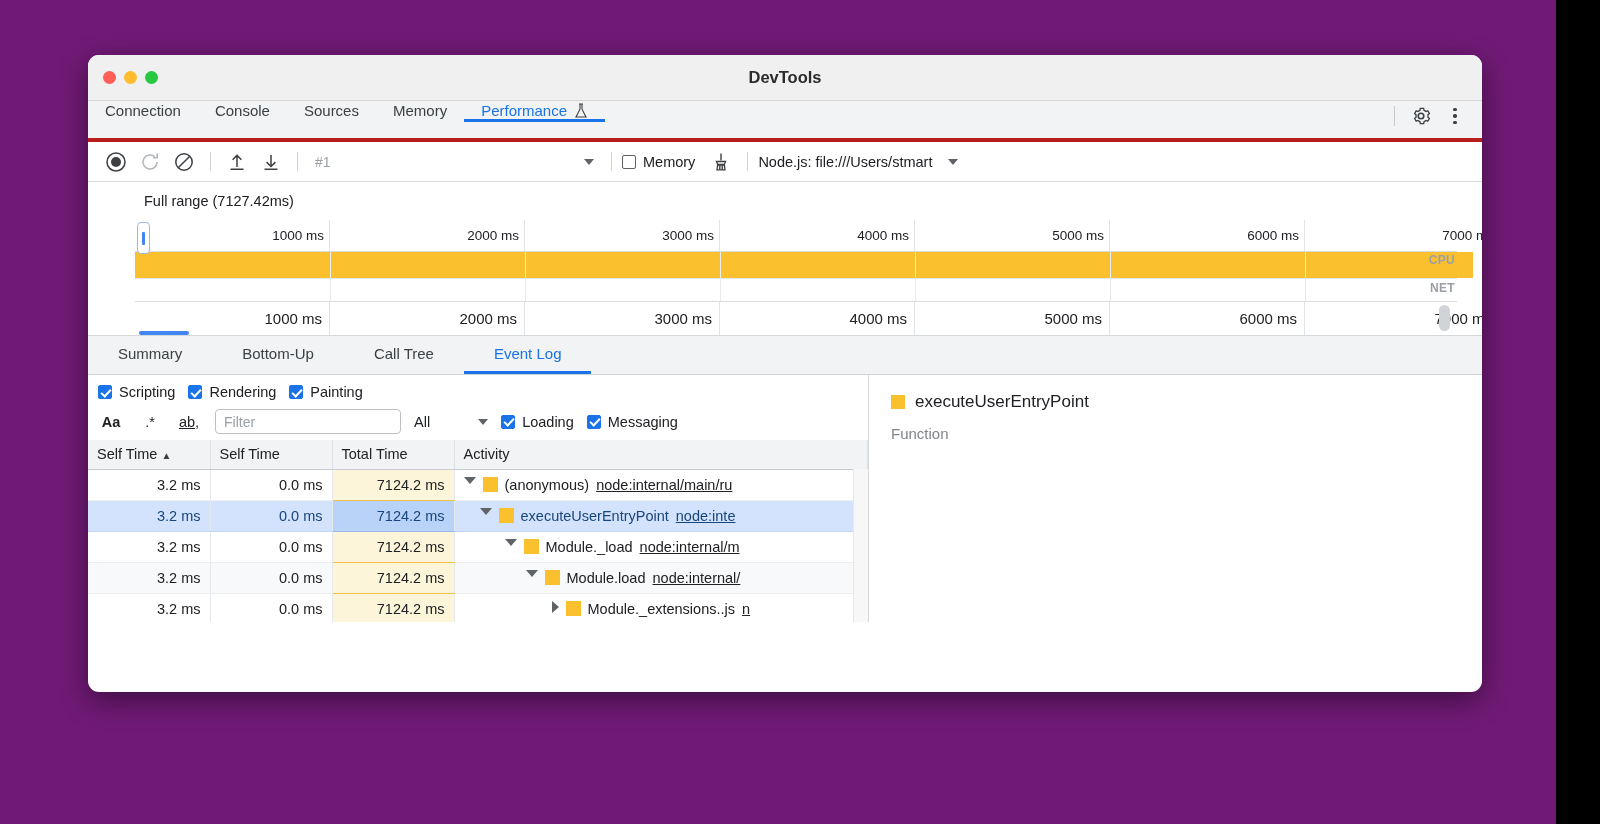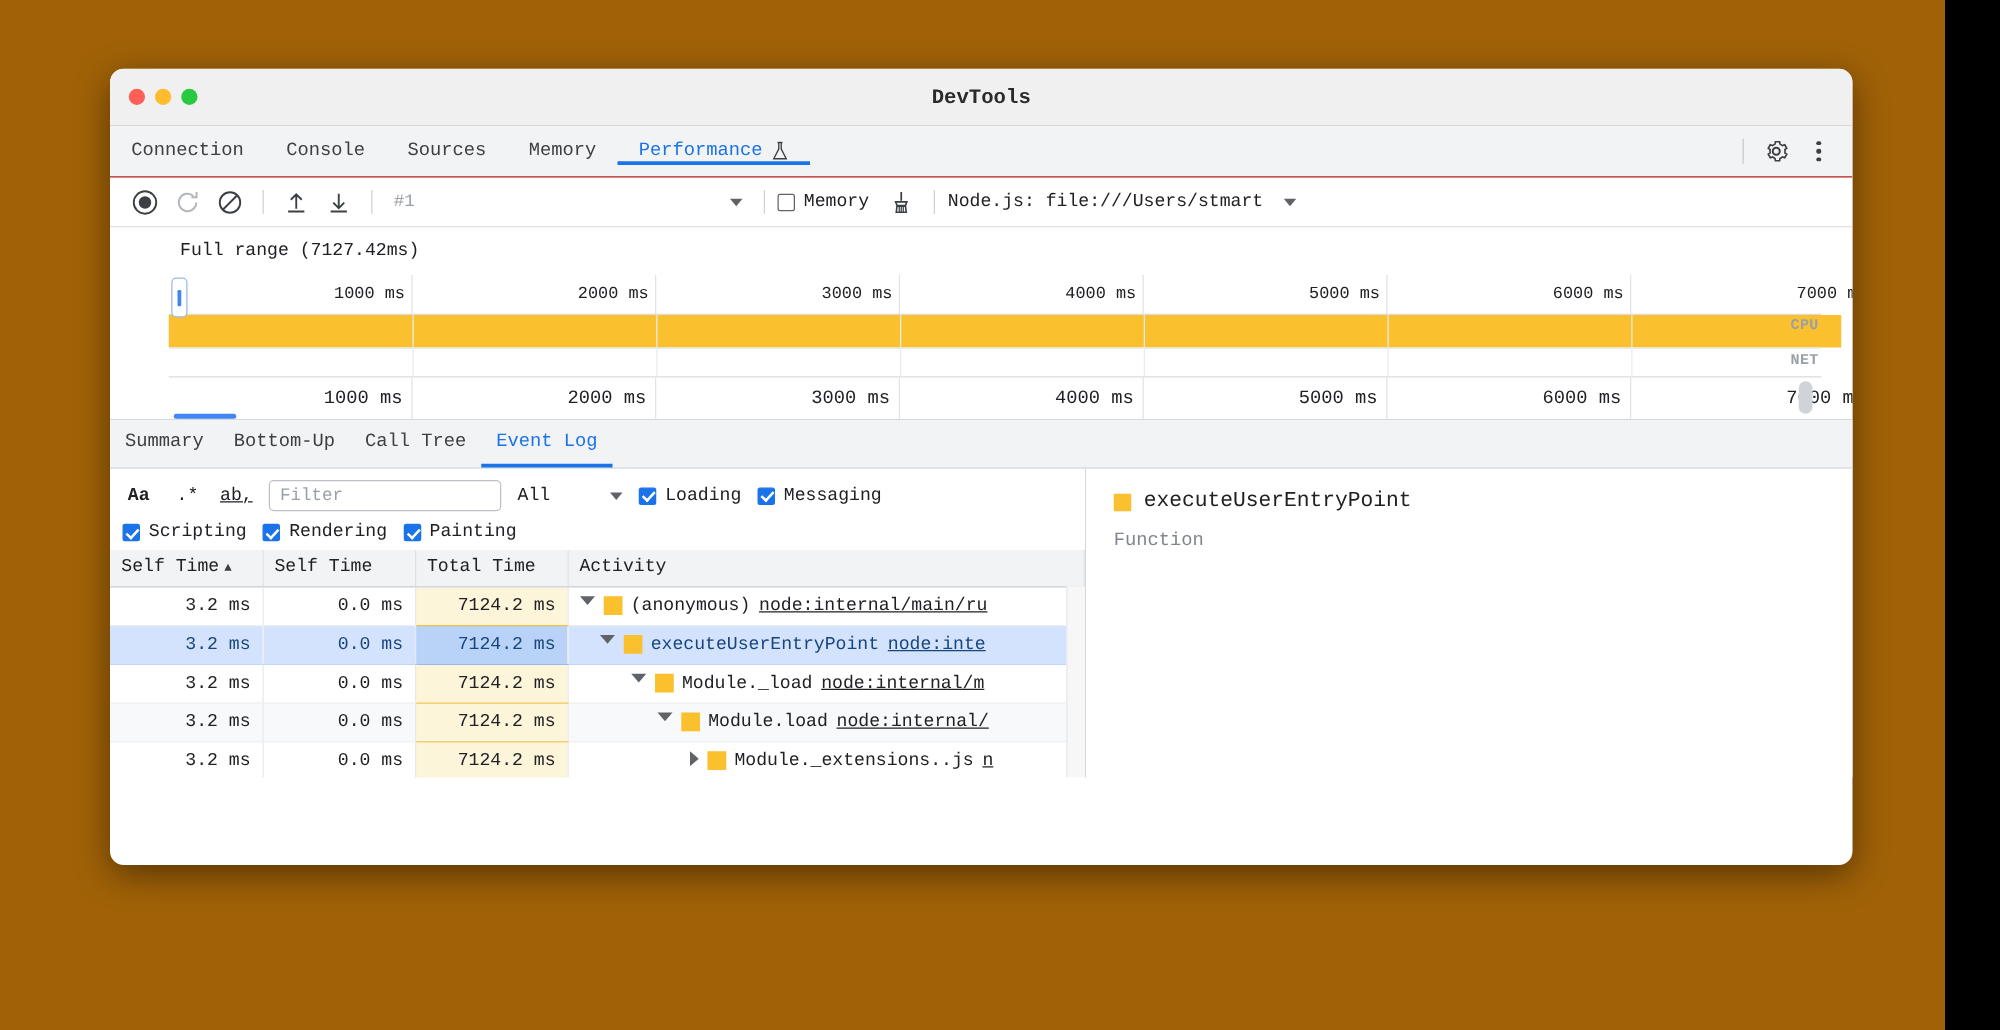--- a/index.html
+++ b/index.html
@@ -2,21 +2,21 @@
 <html><head>
 <meta charset="utf-8">
 <style>
   * { box-sizing: border-box; margin: 0; padding: 0; }
   html, body {
     width: 1600px; height: 824px;
     background: #000;
     font-family: "Liberation Sans", sans-serif;
     overflow: hidden;
   }
-  #stage { position: relative; width: 1556px; height: 824px; background: #a16207; font-family: Liberation Mono, monospace; }
+  #stage { position: relative; width: 1556px; height: 824px; background: #701a75; }
 
   .window {
     position: absolute;
     left: 88px; top: 55px;
     width: 1394px; height: 637px;
     background: #fff;
     border-radius: 11px;
     overflow: hidden;
     box-shadow: 0 8px 28px rgba(0,0,0,0.45);
   }
@@ -37,22 +37,22 @@
   .win-title {
     position: absolute; left: 0; right: 0; text-align: center;
     font-size: 16.5px; font-weight: bold; color: #2b2b2b;
     pointer-events: none;
   }
 
   
   .tabstrip {
     height: 41px;
     background: #f1f3f4;
-    display: flex; align-items: center;
-    border-bottom: 1px solid #b91c1c;
+    display: flex; align-items: flex-start;
+    border-bottom: 4px solid #b91c1c;
     position: relative;
   }
   .tab {
     display: flex; align-items: center; gap: 7px;
     padding: 0 17px;
     font-size: 15px; color: #3c4043;
     cursor: default;
     border-bottom: 3px solid transparent;
     position: relative; top: 1px;
   }
@@ -163,21 +163,21 @@
     width: 11px; height: 26px; background: #d0d3d7; border-radius: 6px;
   }
 
   
   .drawer { border-top: 1px solid #d6d9dc; background: #fff; }
   .drawer-tabs {
     height: 39px; background: #f1f3f4; display: flex; align-items: stretch;
     border-bottom: 1px solid #cfd3d8;
   }
   .dtab {
-    display: flex; align-items: center; padding: 0 12px;
+    display: flex; align-items: center; padding: 0 30px;
     font-size: 15px; color: #3c4043;
     border-bottom: 3px solid transparent;
   }
   .dtab.active { color: #1a73e8; border-bottom-color: #1a73e8; }
 
   .panes { display: flex; height: 247px; }
   .left-pane { width: 781px; border-right: 1px solid #d6d9dc; display: flex; flex-direction: column; }
   .right-pane { flex: 1; background: #fff; }
 
   .filters { padding: 9px 10px 6px 10px; background: #fff; }
@@ -406,51 +406,51 @@
         <div class="dtab active">
             <span>Event Log</span>
           </div>
       </div>
 
       <div class="panes">
         <div class="left-pane">
 
           <div class="filters">
             <div class="filter-row">
+              <label class="chk-wrap">
+                <span class="chk on"></span>
+                <span>Scripting</span>
+              </label>
+              <label class="chk-wrap">
+                <span class="chk on"></span>
+                <span>Rendering</span>
+              </label>
+              <label class="chk-wrap">
+                <span class="chk on"></span>
+                <span>Painting</span>
+              </label>
+            </div>
+            <div class="filter-row">
               <span class="fbtn aa">Aa</span>
               <span class="fbtn">.*</span>
               <span class="fbtn" style="text-decoration:underline"><span>ab,</span></span>
               <span class="filter-input">
                 <span>Filter</span>
               </span>
               <span class="all-sel">
                 <span>All</span>
                 <span class="caret"></span>
               </span>
               <label class="chk-wrap">
                 <span class="chk on"></span>
                 <span>Loading</span>
               </label>
               <label class="chk-wrap">
                 <span class="chk on"></span>
                 <span>Messaging</span>
-              </label>
-            </div>
-            <div class="filter-row">
-              <label class="chk-wrap">
-                <span class="chk on"></span>
-                <span>Scripting</span>
-              </label>
-              <label class="chk-wrap">
-                <span class="chk on"></span>
-                <span>Rendering</span>
-              </label>
-              <label class="chk-wrap">
-                <span class="chk on"></span>
-                <span>Painting</span>
               </label>
             </div>
           </div>
 
           <div class="tbl">
             <table>
               <colgroup>
                 <col style="width:122px">
                   <col style="width:122px">
                   <col style="width:122px">

